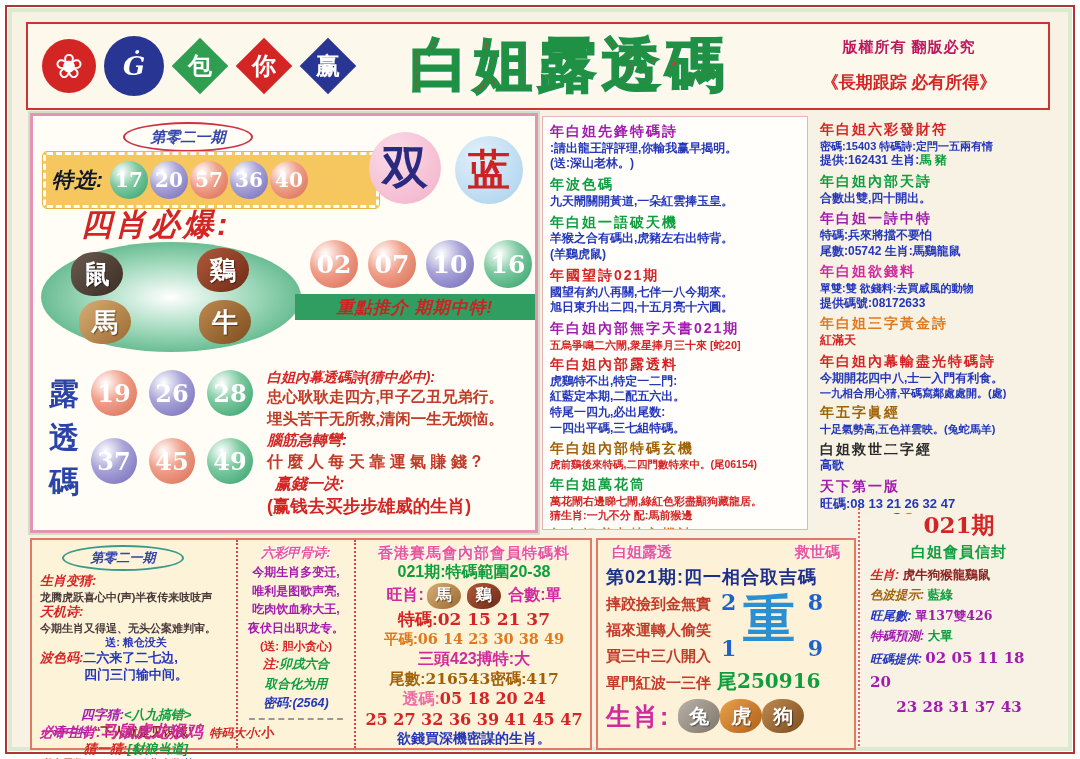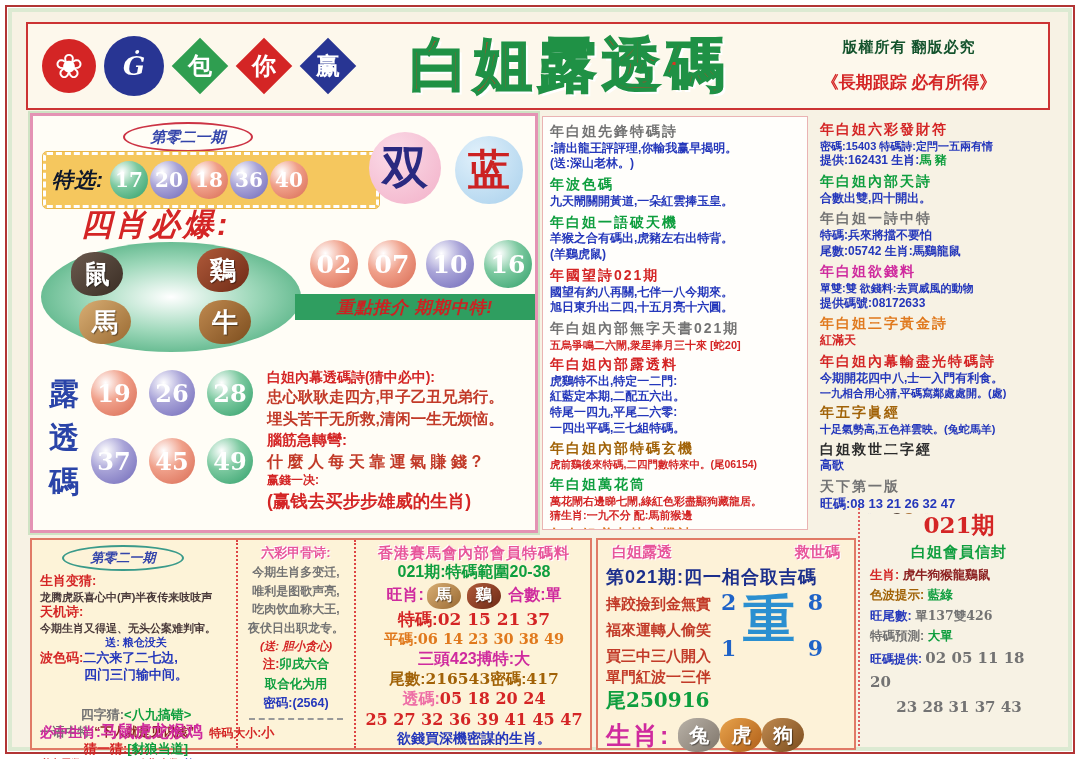--- a/index.html
+++ b/index.html
@@ -4,40 +4,40 @@
 <style>
   html,body{margin:0;padding:0;background:#e9e9e9;}
   #canvas{position:relative;width:1080px;height:759px;background:#ffffff;overflow:hidden;
           font-family:"Liberation Sans","DejaVu Sans",sans-serif;font-weight:bold;}
   .frame{position:absolute;left:5px;top:5px;width:1066px;height:745px;border:2px solid #b23535;}
   .frame-inner{position:absolute;inset:1px;border:4px solid #dcead2;background:#f7f2e4;}
   .box{position:absolute;box-sizing:border-box;}
   .line{line-height:1.32;}
   .seg{white-space:pre-wrap;}
   .center{text-align:center;}
-  .ital{}
-  
-  .c-red{color:#d42525}.c-red2{color:#c23a28}.c-blue{color:#2437bb}.c-navy{color:#737373}
+  .ital{font-style:italic;}
+  
+  .c-red{color:#d42525}.c-red2{color:#c23a28}.c-blue{color:#2437bb}.c-navy{color:#a21caf}
   .c-green{color:#0e9e3e}.c-magenta{color:#cf2a9e}.c-purple{color:#a16207}.c-orange{color:#e0791d}
   .c-black{color:#2b2b2b}.c-pink{color:#ee6fa6}.c-maroon{color:#8c2020}.c-dark{color:#4a3a3a}
   .c-dblue{color:#1f63c8}.c-sky{color:#2b8fd0}
   .serif{font-family:"DejaVu Serif","Liberation Serif",serif;}
   
   #banner{left:26px;top:22px;width:1024px;height:88px;border:2px solid #cc3333;background:#fdf8ec;
           display:flex;align-items:center;padding:0 14px;gap:8px;}
   .logo-circle{width:54px;height:54px;border-radius:50%;display:flex;align-items:center;justify-content:center;color:#fff;flex:0 0 auto;}
   #hk-logo{background:#d42525;font-size:34px;}
   #jc-logo{background:#283593;width:60px;height:60px;font-size:26px;font-family:"DejaVu Serif",serif;font-style:italic;}
   .diamond{width:40px;height:40px;transform:rotate(45deg);display:flex;align-items:center;justify-content:center;margin:0 8px;flex:0 0 auto;}
   .diamond>span{transform:rotate(-45deg);color:#fff;font-size:24px;}
   .d-green{background:#2f9e50}.d-red{background:#d42525}.d-navy{background:#283593}
   #main-title{flex:1;text-align:center;font-size:58px;letter-spacing:6px;color:#e03222;
       -webkit-text-stroke:2px #1f9145;text-shadow:3px 3px 0 #ffffff;font-family:"DejaVu Serif",serif;}
   #banner-right{width:250px;text-align:center;}
-  #copyright1{color:#14532d;font-size:15px;letter-spacing:1px;}
+  #copyright1{color:#be185d;font-size:15px;letter-spacing:1px;}
   #copyright2{color:#d42525;font-size:17px;margin-top:14px;}
   
   #left-panel{left:30px;top:113px;width:508px;height:420px;background:#fffdf6;
       border:3px solid #e493b4;box-shadow:0 0 0 2px #cfe3c4;}
   #issue-oval{position:absolute;left:90px;top:6px;width:126px;height:26px;border:2px solid #cc3344;
       border-radius:50%;color:#3344aa;font-size:15px;font-style:italic;display:flex;align-items:center;justify-content:center;}
   #tx-strip{position:absolute;left:10px;top:36px;width:318px;height:50px;background:#f5c75e;
       border:3px dashed #fff;outline:1px solid #e8b64a;border-radius:4px;display:flex;align-items:center;padding:0 6px;gap:5px;}
   #tx-label{color:#0f172a;font-size:21px;font-style:italic;letter-spacing:1px;}
   .ball{display:inline-flex;align-items:center;justify-content:center;border-radius:50%;color:#fff;
@@ -98,21 +98,21 @@
   .bubble{color:#e8559a;text-shadow:1px 1px 0 #ffffff,-1px -1px 0 #ffffff,0 0 2px #f9bcd8;}
   #panel4{left:596px;top:538px;width:260px;height:212px;background:#fdf2d8;border:2px solid #e07a66;padding:3px 8px;}
   #p4-header{display:flex;justify-content:space-between;font-size:15px;padding:0 6px;gap:28px;}
   #p4-title{color:#1c2f8c;font-size:18px;letter-spacing:1px;margin:3px 0 2px;}
   #p4-body{display:flex;}
   #p4-poem .line{color:#c23a28;font-size:15px;line-height:1.72;}
   #p4-nums{position:relative;width:108px;height:74px;margin-left:6px;}
   #p4-nums span{position:absolute;font-size:22px;}
   #n-tl{left:4px;top:-2px;} #n-tr{right:2px;top:-2px;} #n-bl{left:4px;top:44px;} #n-br{right:2px;top:44px;}
   #n-big{left:26px;top:2px;font-size:52px !important;line-height:1;}
-  #p4-line4{display:flex;align-items:baseline;flex-direction:column;}
+  #p4-line4{display:flex;align-items:baseline;gap:6px;}
   #p4-zodiac{display:flex;align-items:center;gap:8px;margin-top:4px;}
   #p4-zodiac .animal{width:42px;height:34px;font-size:20px;}
   #p4-zodiac-label{color:#cf2a9e;font-size:25px;letter-spacing:2px;}
   #panel5{left:858px;top:508px;width:192px;height:238px;border-left:2px dotted #e06060;padding:2px 2px 2px 10px;}
   #p5-issue{text-align:center;color:#d42525;font-size:23px;font-family:"DejaVu Serif",serif;}
   #p5-title{text-align:center;color:#0e9e3e;font-size:15px;letter-spacing:1px;margin:2px 0 3px;}
   #panel5 .line{font-size:12.5px;line-height:1.62;}
   #b-col3 .animal{width:34px;height:26px;font-size:16px;margin:0 3px;vertical-align:middle;}
 </style>
 </head>
@@ -143,21 +143,21 @@
     <div id="banner-right">
       <div id="copyright1">版權所有 翻版必究</div>
       <div id="copyright2">《長期跟踪 必有所得》</div>
     </div>
   </div>
 
   <div class="box" id="left-panel">
     <div id="issue-oval">第零二一期</div>
     <div id="tx-strip">
       <span id="tx-label">特选:</span>
-      <span class="balls-sm"><span class="ball b-g">17</span><span class="ball b-p">20</span><span class="ball b-r">18</span><span class="ball b-p">36</span><span class="ball b-r">40</span></span>
+      <span class="balls-sm"><span class="ball b-g">17</span><span class="ball b-p">20</span><span class="ball b-r">57</span><span class="ball b-p">36</span><span class="ball b-r">40</span></span>
     </div>
     <div id="shuang-circle">双</div>
     <div id="lan-circle">蓝</div>
     <div id="sixiao-title">四肖必爆:</div>
     <div id="zodiac-ellipse">
       <span class="animal a-dark" id="z-rat">鼠</span>
       <span class="animal a-darkred" id="z-rooster">鷄</span>
       <span class="animal a-tan" id="z-horse">馬</span>
       <span class="animal a-brown" id="z-ox">牛</span>
     </div>
@@ -167,21 +167,21 @@
         <span class="ball b-p">10</span>
         <span class="ball b-g">16</span>
       </div>
     <div id="promo-banner">重點推介 期期中特!</div>
     <div id="poem-block">
         <div class="line ital" style="font-size: 14px;"><span class="seg c-red">白姐內幕透碼詩(猜中必中):</span></div>
         <div class="line" style="font-size: 15.5px;"><span class="seg c-red2">忠心耿耿走四方,甲子乙丑兄弟行。</span></div>
         <div class="line" style="font-size: 15.5px;"><span class="seg c-red2">埋头苦干无所救,清闲一生无烦恼。</span></div>
         <div class="line ital" style="font-size: 15px;"><span class="seg c-red">腦筋急轉彎:</span></div>
         <div class="line" style="font-size: 16px;"><span class="seg c-red2">什 麼 人 每 天 靠 運 氣 賺 錢 ?</span></div>
-        <div class="line ital" style="font-size: 12px;"><span class="seg c-red">赢錢一决:</span></div>
+        <div class="line ital" style="font-size: 16px; margin-left: 8px;"><span class="seg c-red">赢錢一决:</span></div>
         <div class="line" style="font-size: 17.5px;"><span class="seg c-red">(赢钱去买步步雄威的生肖)</span></div>
       </div>
     <div id="vertical-label">
       <div>露</div>
       <div>透</div>
       <div>碼</div>
     </div>
     <div id="lt-balls1" class="balls-lg">
         <span class="ball b-r">19</span>
         <span class="ball b-p">26</span>
@@ -215,21 +215,21 @@
         <div class="line"><span class="seg c-blue">旭日東升出二四,十五月亮十六圓。</span></div>
       </div>
       <div class="sec">
         <div class="sec-title c-navy">年白姐內部無字天書021期</div>
         <div class="line" style="font-size: 11px;"><span class="seg c-red">五烏爭鳴二六閙,衆星捧月三十來 [蛇20]</span></div>
       </div>
       <div class="sec">
         <div class="sec-title c-red">年白姐內部露透料</div>
         <div class="line"><span class="seg c-blue">虎鷄特不出,特定一二門:</span></div>
         <div class="line"><span class="seg c-blue">紅藍定本期,二配五六出。</span></div>
-        <div class="line"><span class="seg c-blue">特尾一四九,平尾二六零:</span></div>
+        <div class="line"><span class="seg c-blue">特尾一四九,必出尾数:</span></div>
         <div class="line"><span class="seg c-blue">一四出平碼,三七組特碼。</span></div>
       </div>
       <div class="sec">
         <div class="sec-title c-purple">年白姐內部特碼玄機</div>
         <div class="line" style="font-size: 10.5px;"><span class="seg c-red">虎前鷄後來特碼,二四門數特來中。(尾06154)</span></div>
       </div>
       <div class="sec">
         <div class="sec-title c-green">年白姐萬花筒</div>
         <div class="line" style="font-size: 11px;"><span class="seg c-red">萬花閙右邊睇七閙,綠紅色彩盡顯狗藏龍居。</span></div>
         <div class="line" style="font-size: 11px;"><span class="seg c-red">猜生肖:一九不分 配:馬前猴邊</span></div>
@@ -301,21 +301,21 @@
           <div class="line" style="font-size: 12px;"><span class="seg c-red ital">天机一句:</span><span class="seg c-dark">鸡狗二肖应是运</span></div>
         </div>
     </div>
     <div id="b-col2">
       <div class="line bubble ital" style="font-size:13px">六彩甲骨诗:</div>
       <div>
           <div class="line"><span class="seg c-navy">今期生肖多变迁,</span></div>
           <div class="line"><span class="seg c-navy">唯利是图歌声亮,</span></div>
           <div class="line"><span class="seg c-navy">吃肉饮血称大王,</span></div>
           <div class="line"><span class="seg c-navy">夜伏日出职龙专。</span></div>
-          <div class="line" style="font-size: 11.5px; font-style: italic;"><span class="seg c-red">(送: 胆小贪心)</span></div>
+          <div class="line" style="font-size: 11.5px;"><span class="seg c-red">(送: 胆小贪心)</span></div>
           <div class="line ital" style="font-size: 12.5px;"><span class="seg c-red">注:</span><span class="seg c-green">卯戌六合</span></div>
           <div class="line ital" style="font-size: 12.5px;"><span class="seg c-green">取合化为用</span></div>
           <div class="line ital" style="font-size: 12.5px;"><span class="seg c-blue">密码:(2564)</span></div>
         </div>
       <div class="dashed-sep"></div>
     </div>
     <div id="b-col3">
       <div class="line bubble" style="font-size:15px;letter-spacing:1px">香港賽馬會內部會員特碼料</div>
       <div>
           <div class="line" style="font-size: 16px;"><span class="seg c-green">021期:特碼範圍20-38</span></div>

